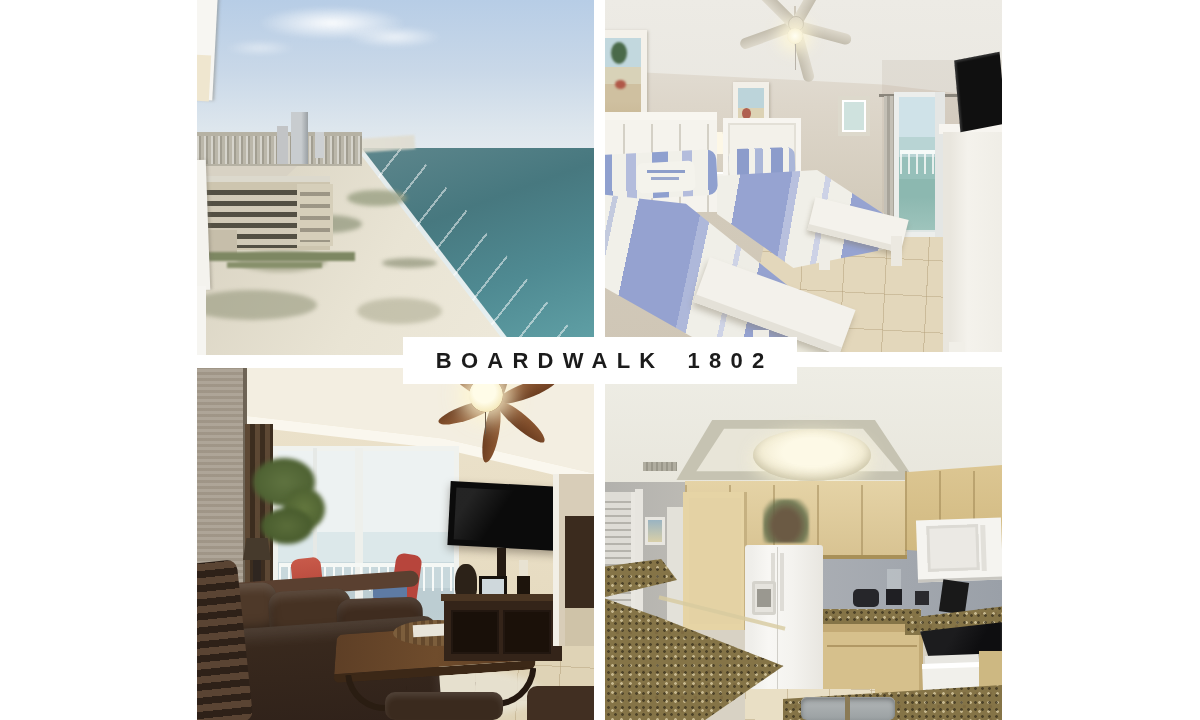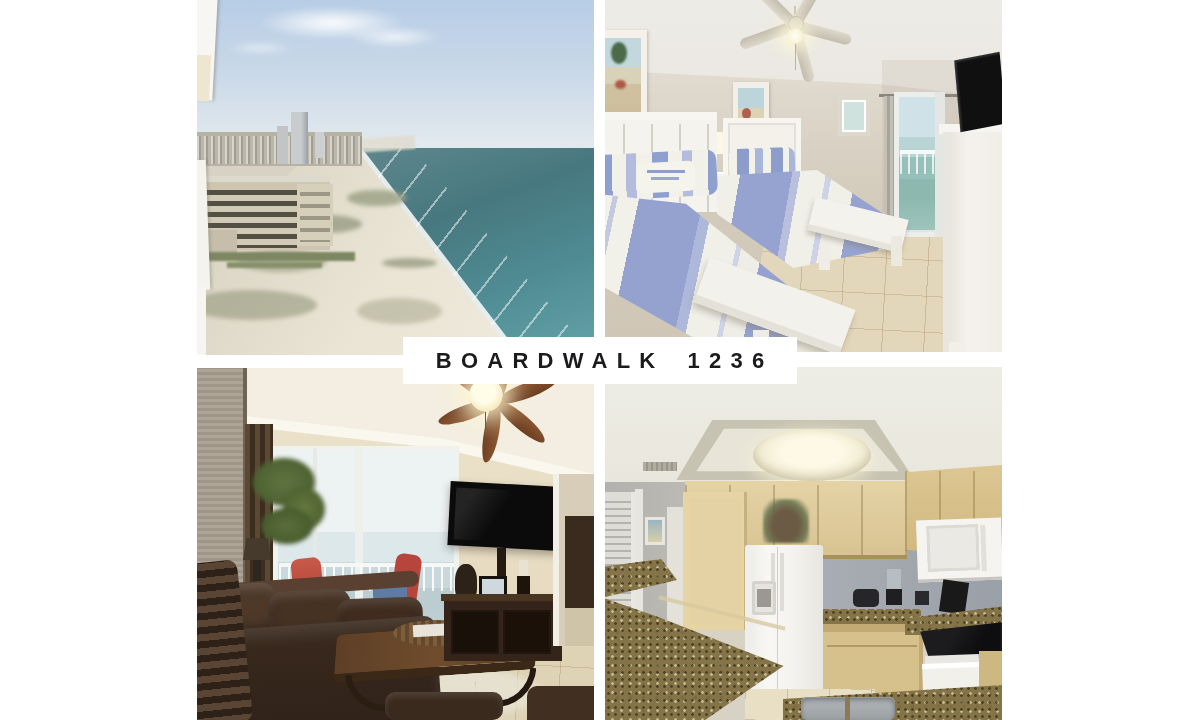--- a/index.html
+++ b/index.html
@@ -229,16 +229,16 @@
     <div class="a tile" style="left:140px;top:322px;width:130px;height:31px;background-color:#e9dfc5;"></div>
     <div class="a granite" style="left:0;top:192px;width:72px;height:38px;clip-path:polygon(0 20%,78% 0,100% 55%,0 100%);"></div>
     <div class="a granite" style="left:0;top:218px;width:182px;height:135px;clip-path:polygon(0 10%,30% 24%,98% 60%,55% 100%,0 100%);"></div>
     <div class="a" style="left:52px;top:244px;width:130px;height:4px;background:#d8cba0;transform:rotate(14deg);filter:blur(.6px);opacity:.8;"></div>
     <div class="a granite" style="left:178px;top:318px;width:219px;height:35px;clip-path:polygon(0 40%,100% 0,100% 100%,0 100%);"></div>
     <div class="a" style="left:196px;top:330px;width:94px;height:23px;border-radius:6px;background:linear-gradient(180deg,#b4b8b9,#9aa0a2);box-shadow:inset 0 3px 5px rgba(40,44,46,.45), inset 0 1px 0 #d8d8d4;"></div>
     <div class="a" style="left:240px;top:330px;width:5px;height:23px;background:#8a7a55;"></div>
   </div>
 
   <div class="banner" style="left:403px;top:337px;width:394px;height:47px;background:#ffffff;">
-    <span>BOARDWALK 1236</span>
+    <span>BOARDWALK 1802</span>
   </div>
 
 </div>
 
 </body></html>

